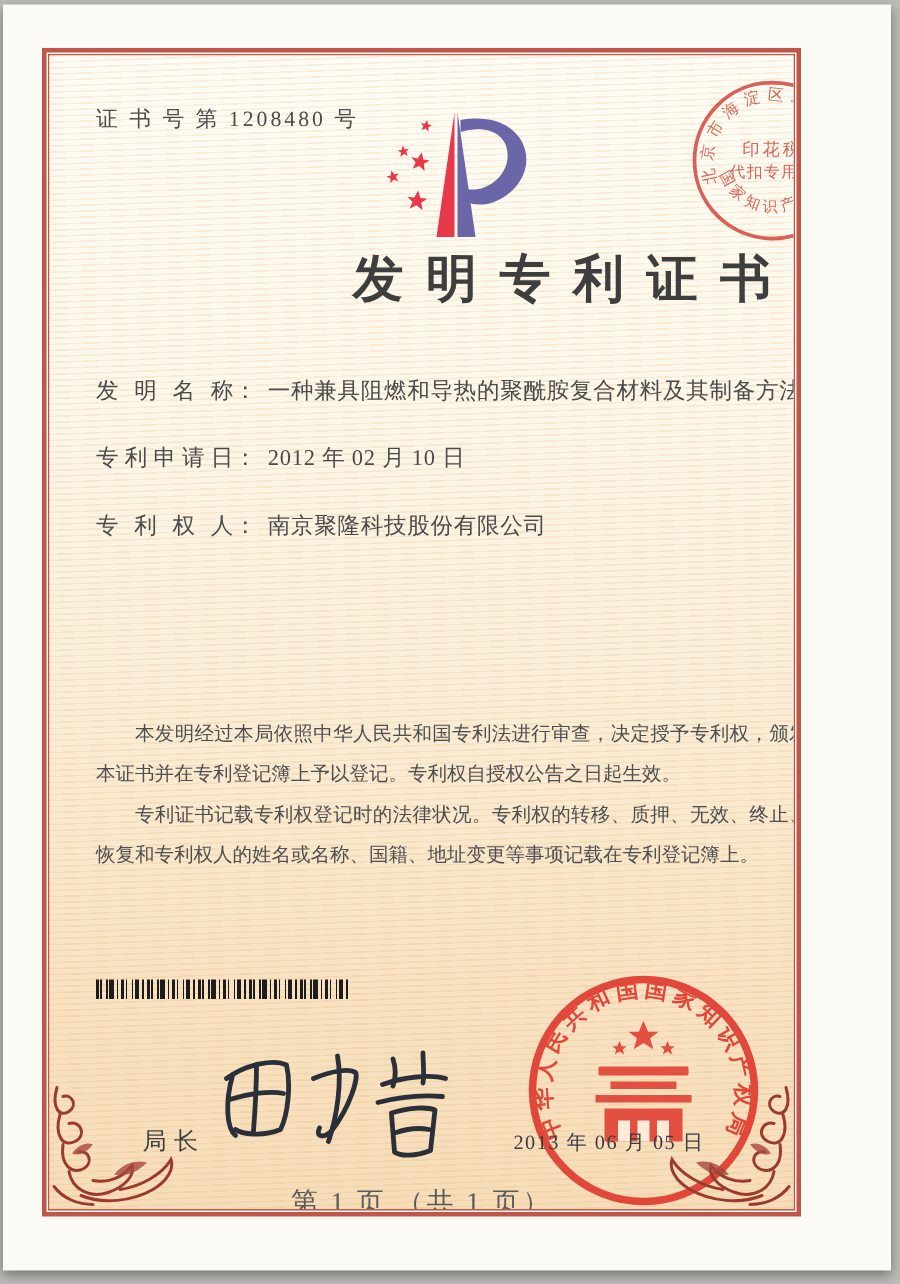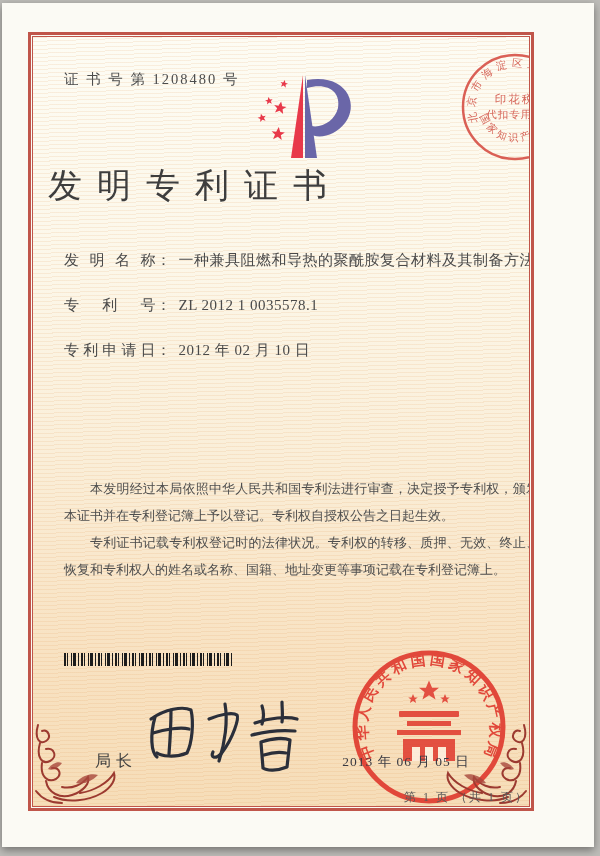--- a/index.html
+++ b/index.html
@@ -25,22 +25,22 @@
     background:
       repeating-linear-gradient(178deg, rgba(224,150,82,0.14) 0px, rgba(224,150,82,0.14) 1px, rgba(255,255,255,0) 1px, rgba(255,255,255,0) 4px),
       linear-gradient(180deg,#fdfcf4 0%,#fcf7e9 30%,#faeed8 55%,#f8e2c2 80%,#f6ddb8 100%);
   }
   .cert-number{
     position:absolute;left:31px;top:33px;
     font-size:14.5px;letter-spacing:2px;color:#4c4c4c;white-space:nowrap;
   }
   .logo{position:absolute;left:217px;top:33px;width:110px;height:94px;}
   .title{
-    position:absolute;left:0;right:0;top:126px;text-align:left;
-    font-size:34px;font-weight:normal;color:#3e3e3e;
+    position:absolute;left:0;right:0;top:126px;text-align:right;
+    font-size:34px;font-weight:bold;color:#3e3e3e;
     letter-spacing:15px;text-indent:15px;white-space:nowrap;
   }
   .fields{position:absolute;left:31px;top:214px;right:24px;}
   .field-row{
     height:20px;margin-bottom:25px;font-size:15px;color:#4a4a4a;
     letter-spacing:.5px;white-space:nowrap;
   }
   .field-label{
     display:inline-block;width:92px;vertical-align:top;
     text-align:justify;text-align-last:justify;
@@ -64,22 +64,22 @@
     position:absolute;left:62px;top:700px;
     font-size:16px;letter-spacing:5px;color:#3f3f3f;white-space:nowrap;margin-top:14px;
   }
   .signature{position:absolute;left:104px;top:660px;width:175px;height:85px;}
   .seal{position:absolute;left:310px;top:604px;width:172px;height:172px;opacity:.92;}
   .seal-date{
     position:absolute;left:273px;top:716px;width:200px;text-align:center;
     font-size:13.5px;letter-spacing:1px;color:#3a3a42;white-space:nowrap;z-index:4;
   }
   .page-footer{
-    position:absolute;left:0;right:0;top:752px;text-align:right;
-    font-size:12px;letter-spacing:2px;color:#5a5a5a;white-space:nowrap;
+    position:absolute;left:0;right:0;top:752px;text-align:center;
+    font-size:18px;letter-spacing:2px;color:#5a5a5a;white-space:nowrap;
   }
   .tax-stamp{position:absolute;left:421px;top:9px;width:122px;height:122px;opacity:.85;}
   .flourish{position:absolute;bottom:-1px;width:92px;height:86px;}
   .flourish.left{left:-1px;}
   .flourish.right{right:-1px;transform:scaleX(-1);}
 </style>
 </head>
 <body>
 
 <div class="paper">
@@ -102,24 +102,24 @@
           <path d="M57,10 C96,3 110,34 95,53 C85,66 68,70 58,63 L58,55 C70,60 85,51 88,38 C91,22 78,12 57,18 Z" fill="#6a66a8"></path>
         </svg>
 
         <div class="title">发明专利证书</div>
 
         <div class="fields">
           <div class="field-row">
             <span class="field-label">发明名称</span><span class="field-colon">：</span><span class="field-value">一种兼具阻燃和导热的聚酰胺复合材料及其制备方法</span>
           </div>
           <div class="field-row">
-            <span class="field-label">专利号</span><span class="field-colon">：</span><span class="field-value">ZL 2012 1 0035578.1</span>
+            <span class="field-label">专利申请日</span><span class="field-colon">：</span><span class="field-value">2012 年 02 月 10 日</span>
           </div>
           <div class="field-row">
-            <span class="field-label">专利申请日</span><span class="field-colon">：</span><span class="field-value">2012 年 02 月 10 日</span>
+            <span class="field-label">专利权人</span><span class="field-colon">：</span><span class="field-value">南京聚隆科技股份有限公司</span>
           </div>
         </div>
 
         <div class="paragraphs">
           <p>本发明经过本局依照中华人民共和国专利法进行审查，决定授予专利权，颁发本证书并在专利登记簿上予以登记。专利权自授权公告之日起生效。</p>
           <p>专利证书记载专利权登记时的法律状况。专利权的转移、质押、无效、终止、恢复和专利权人的姓名或名称、国籍、地址变更等事项记载在专利登记簿上。</p>
         </div>
 
         <div class="barcode"></div>
 

